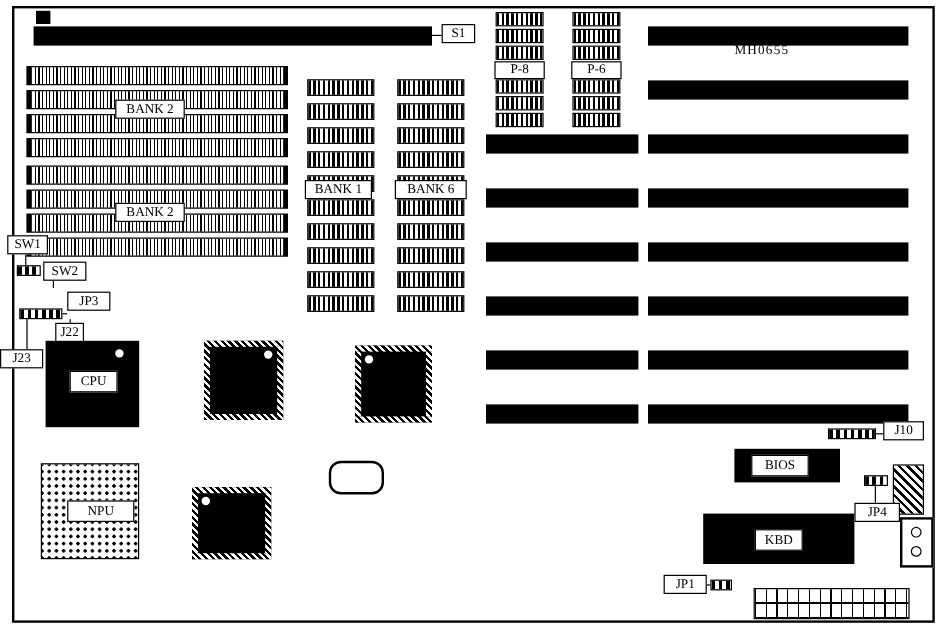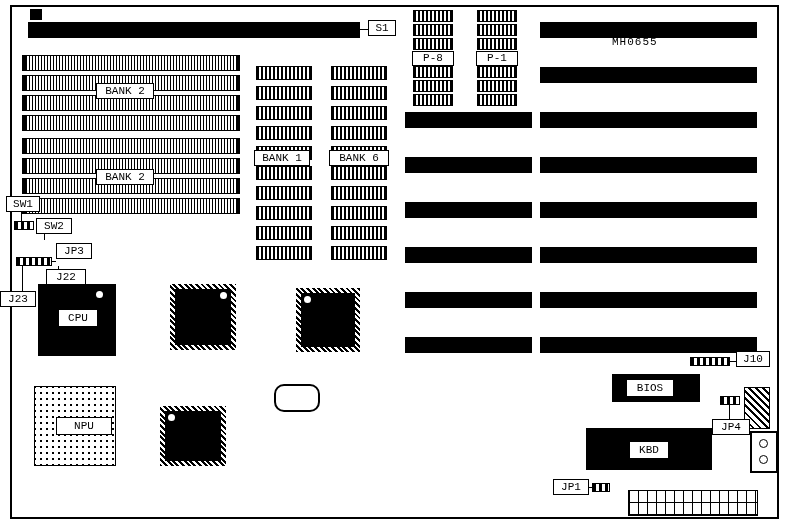--- a/index.html
+++ b/index.html
@@ -1,17 +1,17 @@
 <!DOCTYPE html>
 <html><head>
 <meta charset="utf-8">
 <style>
   html,body{margin:0;padding:0;background:#fff;}
   .canvas{position:relative;width:791px;height:527px;background:#fff;
-          font-family:Liberation Mono, monospace;color:#000;overflow:hidden;}
+          font-family:Liberation Serif, serif;color:#000;overflow:hidden;}
   .canvas *{box-sizing:border-box;}
   .board-border{position:absolute;left:10px;top:5px;width:769px;height:514px;border:2px solid #000;}
   .blk{position:absolute;background:#000;}
   .label-box{position:absolute;z-index:6;background:#fff;border:1px solid #000;
              display:flex;align-items:center;justify-content:center;
              font-size:11px;line-height:1;white-space:nowrap;}
   .model-text{position:absolute;z-index:2;font-size:11px;letter-spacing:1px;}
   .stack{position:absolute;display:flex;flex-direction:column;}
   .slot-bar{width:100%;height:16px;background:#000;}
   .dip{width:100%;border:1px solid #000;
@@ -81,21 +81,21 @@
   <div class="stack" style="left:477px;top:10px;width:40px;gap:2px">
     <div class="dip" style="height:12px"></div>
     <div class="dip" style="height:12px"></div>
     <div class="dip" style="height:12px"></div>
     <div class="dip" style="height:12px"></div>
     <div class="dip" style="height:12px"></div>
     <div class="dip" style="height:12px"></div>
     <div class="dip" style="height:12px"></div>
   </div>
   <div class="label-box" style="left:412px;top:51px;width:42px;height:15px">P-8</div>
-  <div class="label-box" style="left:476px;top:51px;width:42px;height:15px">P-1</div>
+  <div class="label-box" style="left:476px;top:51px;width:42px;height:15px">P-6</div>
 
   <div class="stack" style="left:22px;top:55px;width:218px;gap:4px">
     <div class="simm-row"></div>
     <div class="simm-row"></div>
     <div class="simm-row"></div>
     <div class="simm-row"></div>
   </div>
   <div class="label-box" style="left:96px;top:83px;width:58px;height:16px">BANK 2</div>
 
   <div class="stack" style="left:22px;top:138px;width:218px;gap:4px">
@@ -135,21 +135,21 @@
 
   <div class="label-box" style="left:6px;top:196px;width:34px;height:16px">SW1</div>
   <div class="line" style="left:21px;top:212px;width:1px;height:9px"></div>
   <div class="jumper" style="left:14px;top:221px;width:20px;height:9px"></div>
   <div class="label-box" style="left:36px;top:218px;width:36px;height:16px">SW2</div>
   <div class="line" style="left:44px;top:234px;width:1px;height:6px"></div>
   <div class="jumper" style="left:16px;top:257px;width:36px;height:9px"></div>
   <div class="line" style="left:52px;top:261px;width:4px;height:1px"></div>
   <div class="label-box" style="left:56px;top:243px;width:36px;height:16px">JP3</div>
   <div class="line" style="left:58px;top:266px;width:1px;height:3px"></div>
-  <div class="label-box" style="left:46px;top:269px;width:40px;height:16px">J22</div>
+  <div class="label-box" style="left:46px;top:269px;width:24px;height:16px">J22</div>
   <div class="line" style="left:22px;top:266px;width:1px;height:25px"></div>
   <div class="label-box" style="left:0;top:291px;width:36px;height:16px">J23</div>
 
   <div class="blk" style="left:38px;top:284px;width:78px;height:72px"></div>
   <div class="dot" style="left:96px;top:291px"></div>
   <div class="label-box" style="left:58px;top:309px;width:40px;height:18px">CPU</div>
 
   <div class="qfp" style="left:170px;top:284px;width:66px;height:66px"></div>
   <div class="dot" style="left:220px;top:292px"></div>
   <div class="qfp" style="left:296px;top:288px;width:64px;height:64px"></div>

